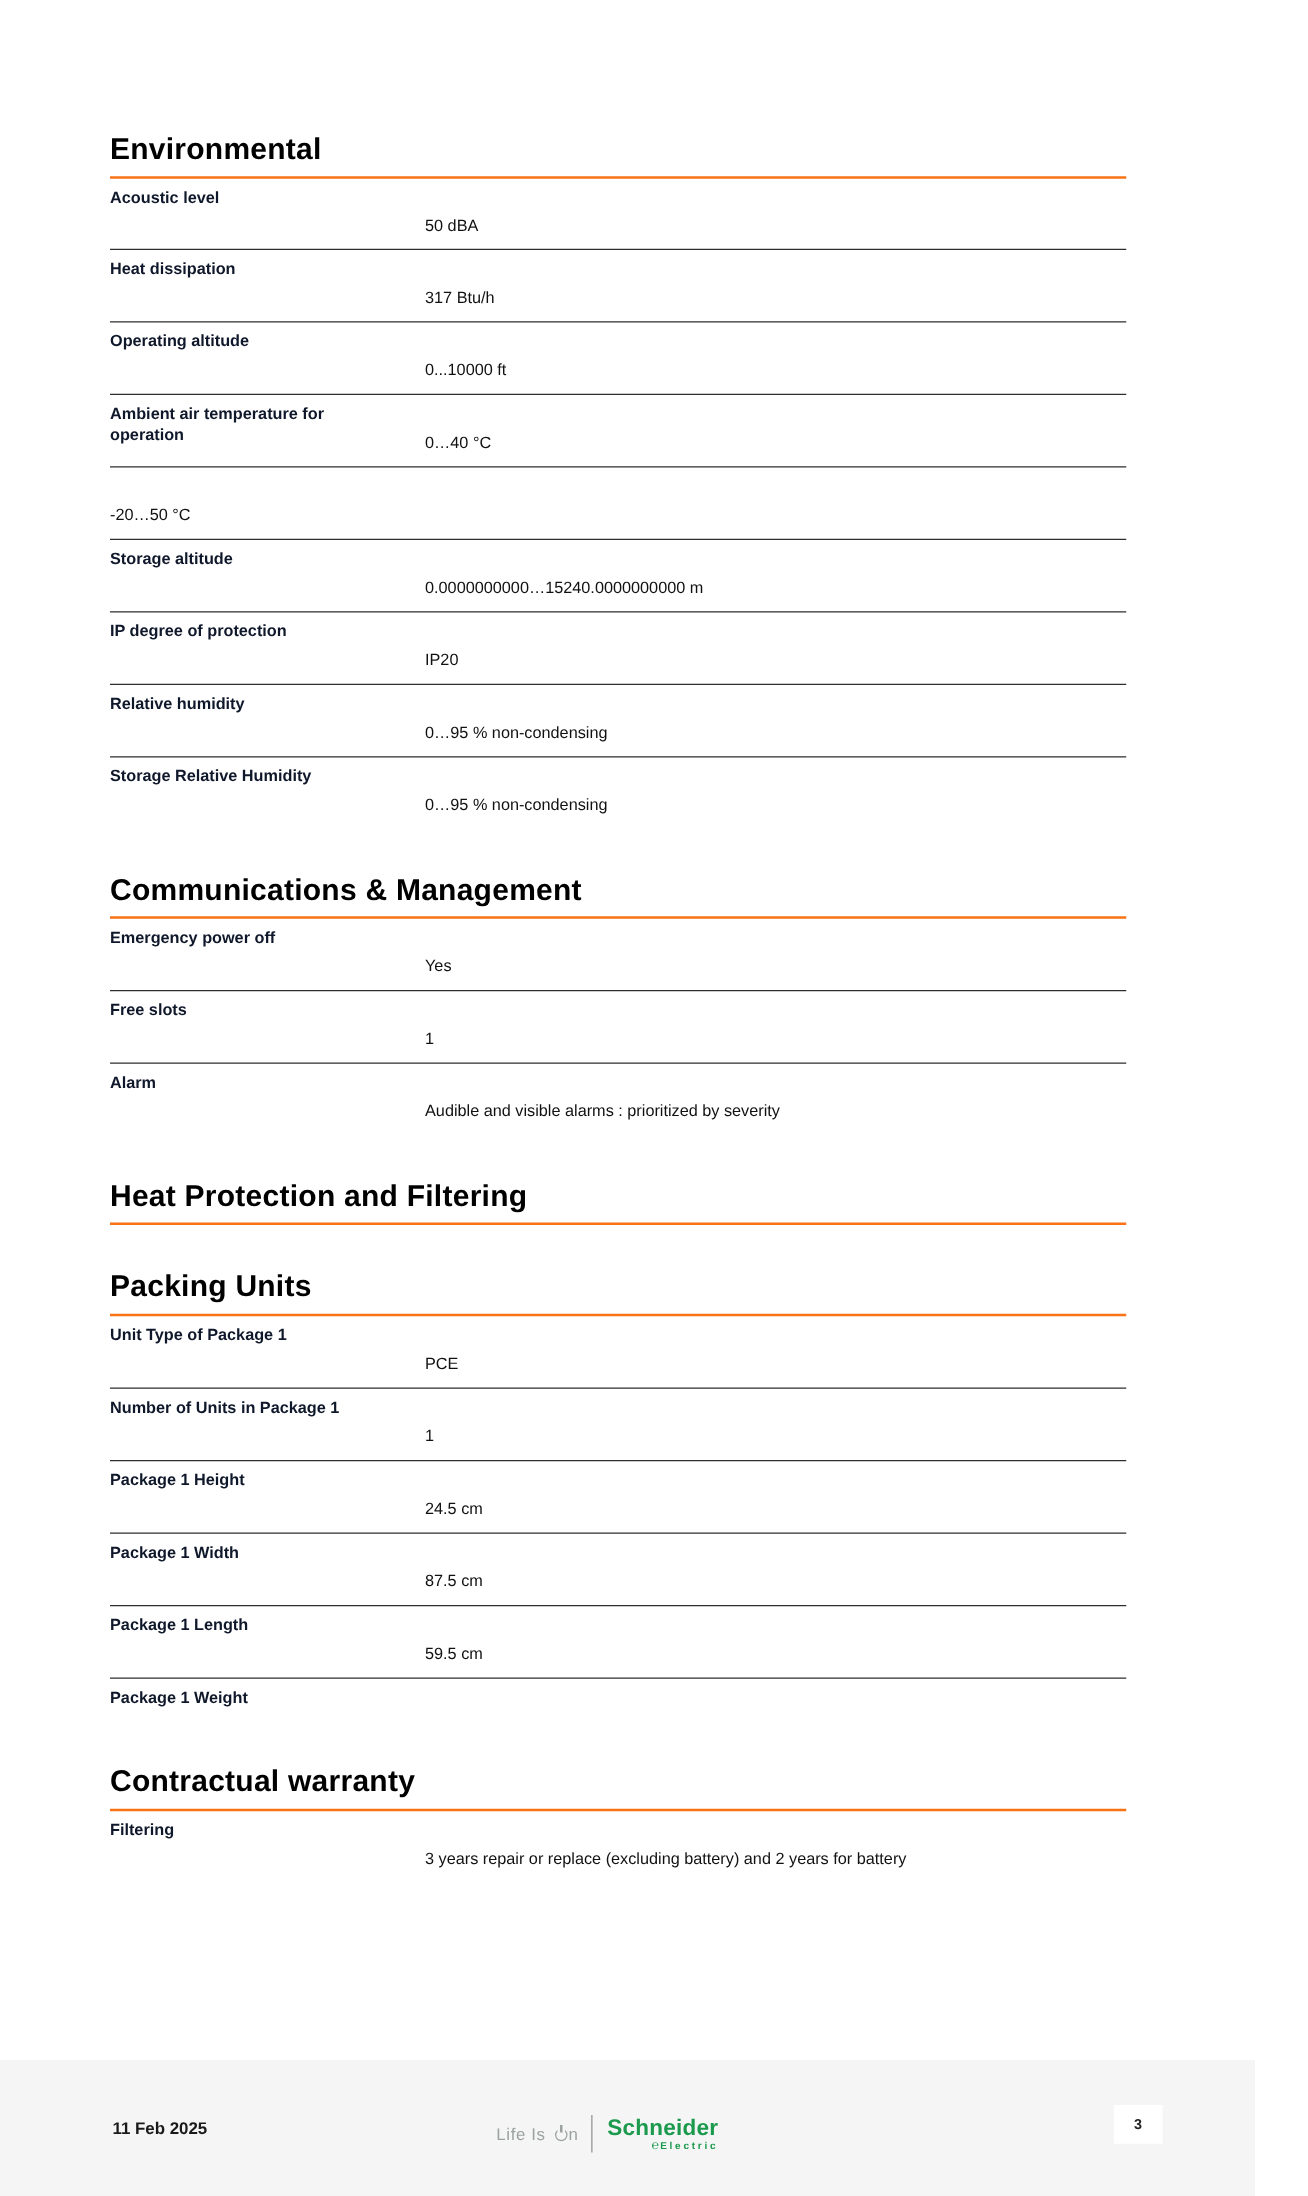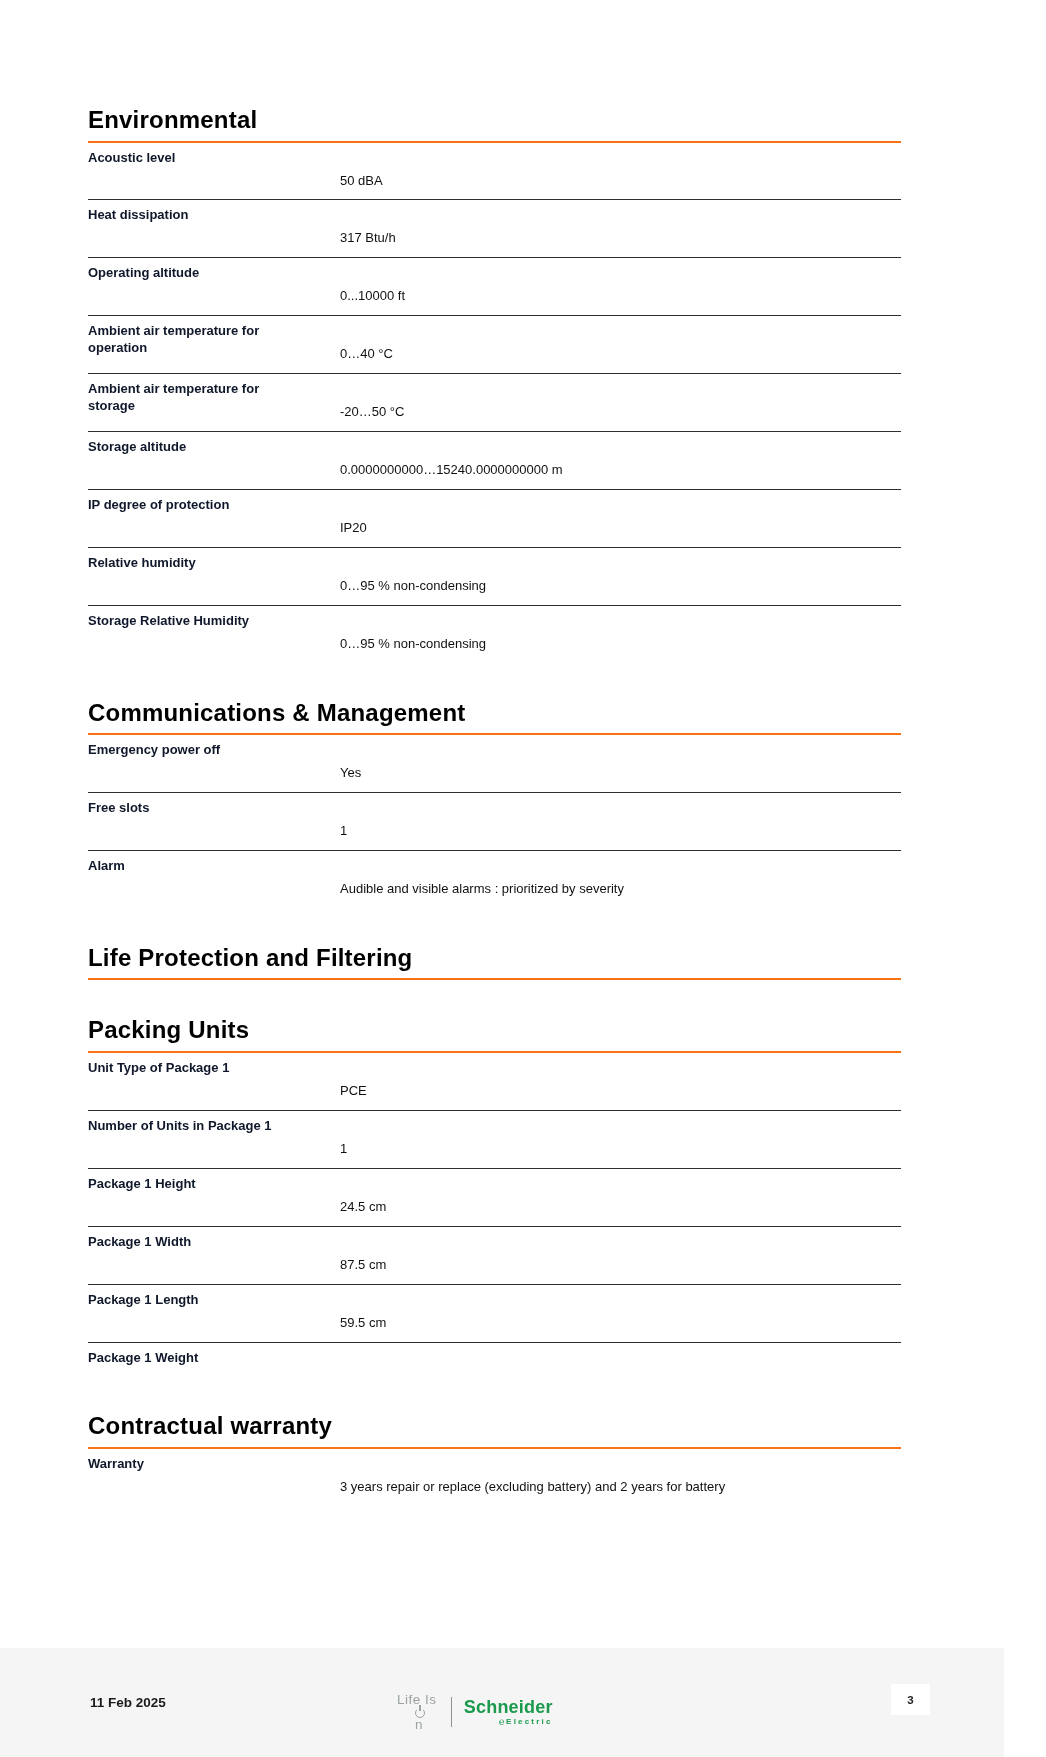--- a/index.html
+++ b/index.html
@@ -68,21 +68,20 @@
     display: flex;
     align-items: center;
   }
   .tagline {
     display: flex;
     align-items: center;
     font-size: 13.5px;
     letter-spacing: 0.5px;
     color: #9ca39f;
     white-space: pre;
-    flex-direction: column;
   }
   .power-o {
     display: inline-block;
     width: 10px; height: 10px;
     border: 1.6px solid #9ca39f;
     border-radius: 50%;
     position: relative;
     margin: 0 1px 0 3px;
     top: 1px;
   }
@@ -154,21 +153,20 @@
     <div class="spec-label">Operating altitude</div>
     <div class="spec-value">0...10000 ft</div>
   </div>
 
   <div class="spec-row">
     <div class="spec-label">Ambient air temperature for operation</div>
     <div class="spec-value">0…40 °C</div>
   </div>
 
   <div class="spec-row">
-    <div class="spec-label">Ambient air temperature for storage</div>
     <div class="spec-value">-20…50 °C</div>
   </div>
 
   <div class="spec-row">
     <div class="spec-label">Storage altitude</div>
     <div class="spec-value">0.0000000000…15240.0000000000 m</div>
   </div>
 
   <div class="spec-row">
     <div class="spec-label">IP degree of protection</div>
@@ -201,21 +199,21 @@
   </div>
 
   <div class="spec-row">
     <div class="spec-label">Alarm</div>
     <div class="spec-value">Audible and visible alarms : prioritized by severity</div>
   </div>
 </div>
   </section>
 
   <section class="spec-section">
-    <h2 class="section-title">Life Protection and Filtering</h2>
+    <h2 class="section-title">Heat Protection and Filtering</h2>
   </section>
 
   <section class="spec-section">
     <h2 class="section-title">Packing Units</h2>
     <div class="section-rows">
   <div class="spec-row">
     <div class="spec-label">Unit Type of Package 1</div>
     <div class="spec-value">PCE</div>
   </div>
 
@@ -242,21 +240,21 @@
   <div class="spec-row">
     <div class="spec-label">Package 1 Weight</div>
   </div>
 </div>
   </section>
 
   <section class="spec-section">
     <h2 class="section-title">Contractual warranty</h2>
     <div class="section-rows">
   <div class="spec-row">
-    <div class="spec-label">Warranty</div>
+    <div class="spec-label">Filtering</div>
     <div class="spec-value">3 years repair or replace (excluding battery) and 2 years for battery</div>
   </div>
 </div>
   </section>
 </div>
 </main>
 
 <footer class="footer">
   <div class="footer-date">11 Feb 2025</div>
 

